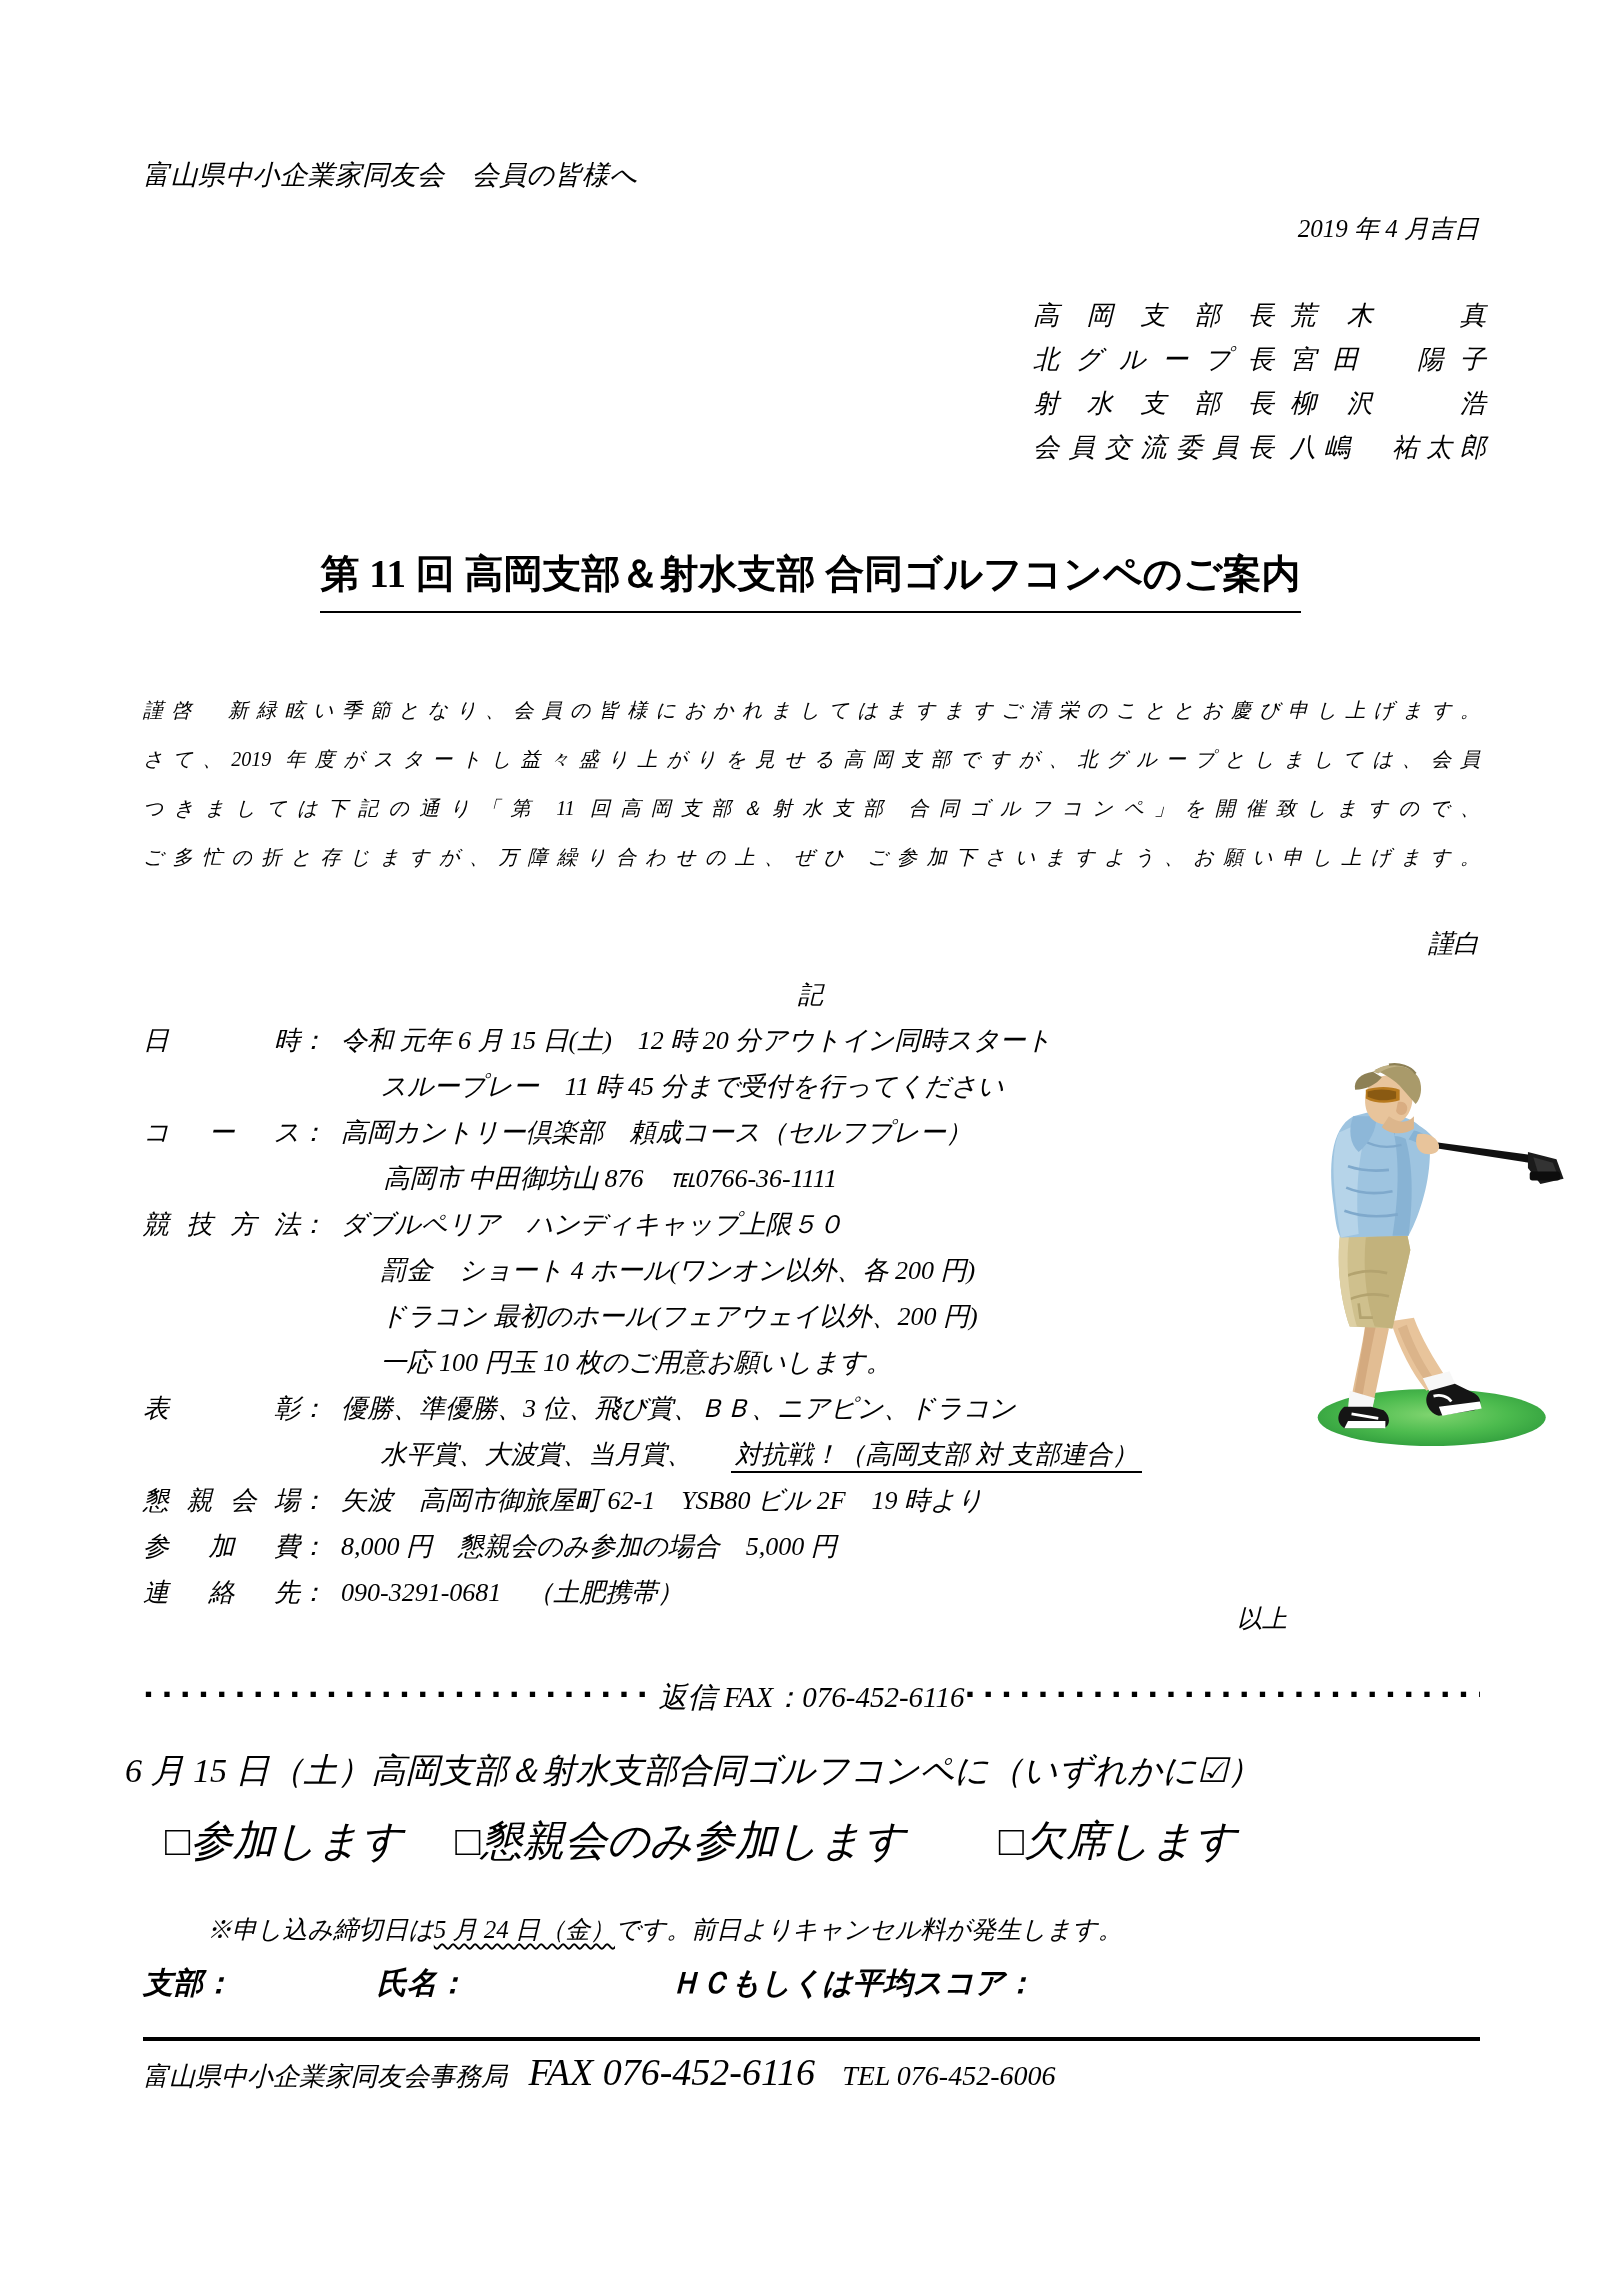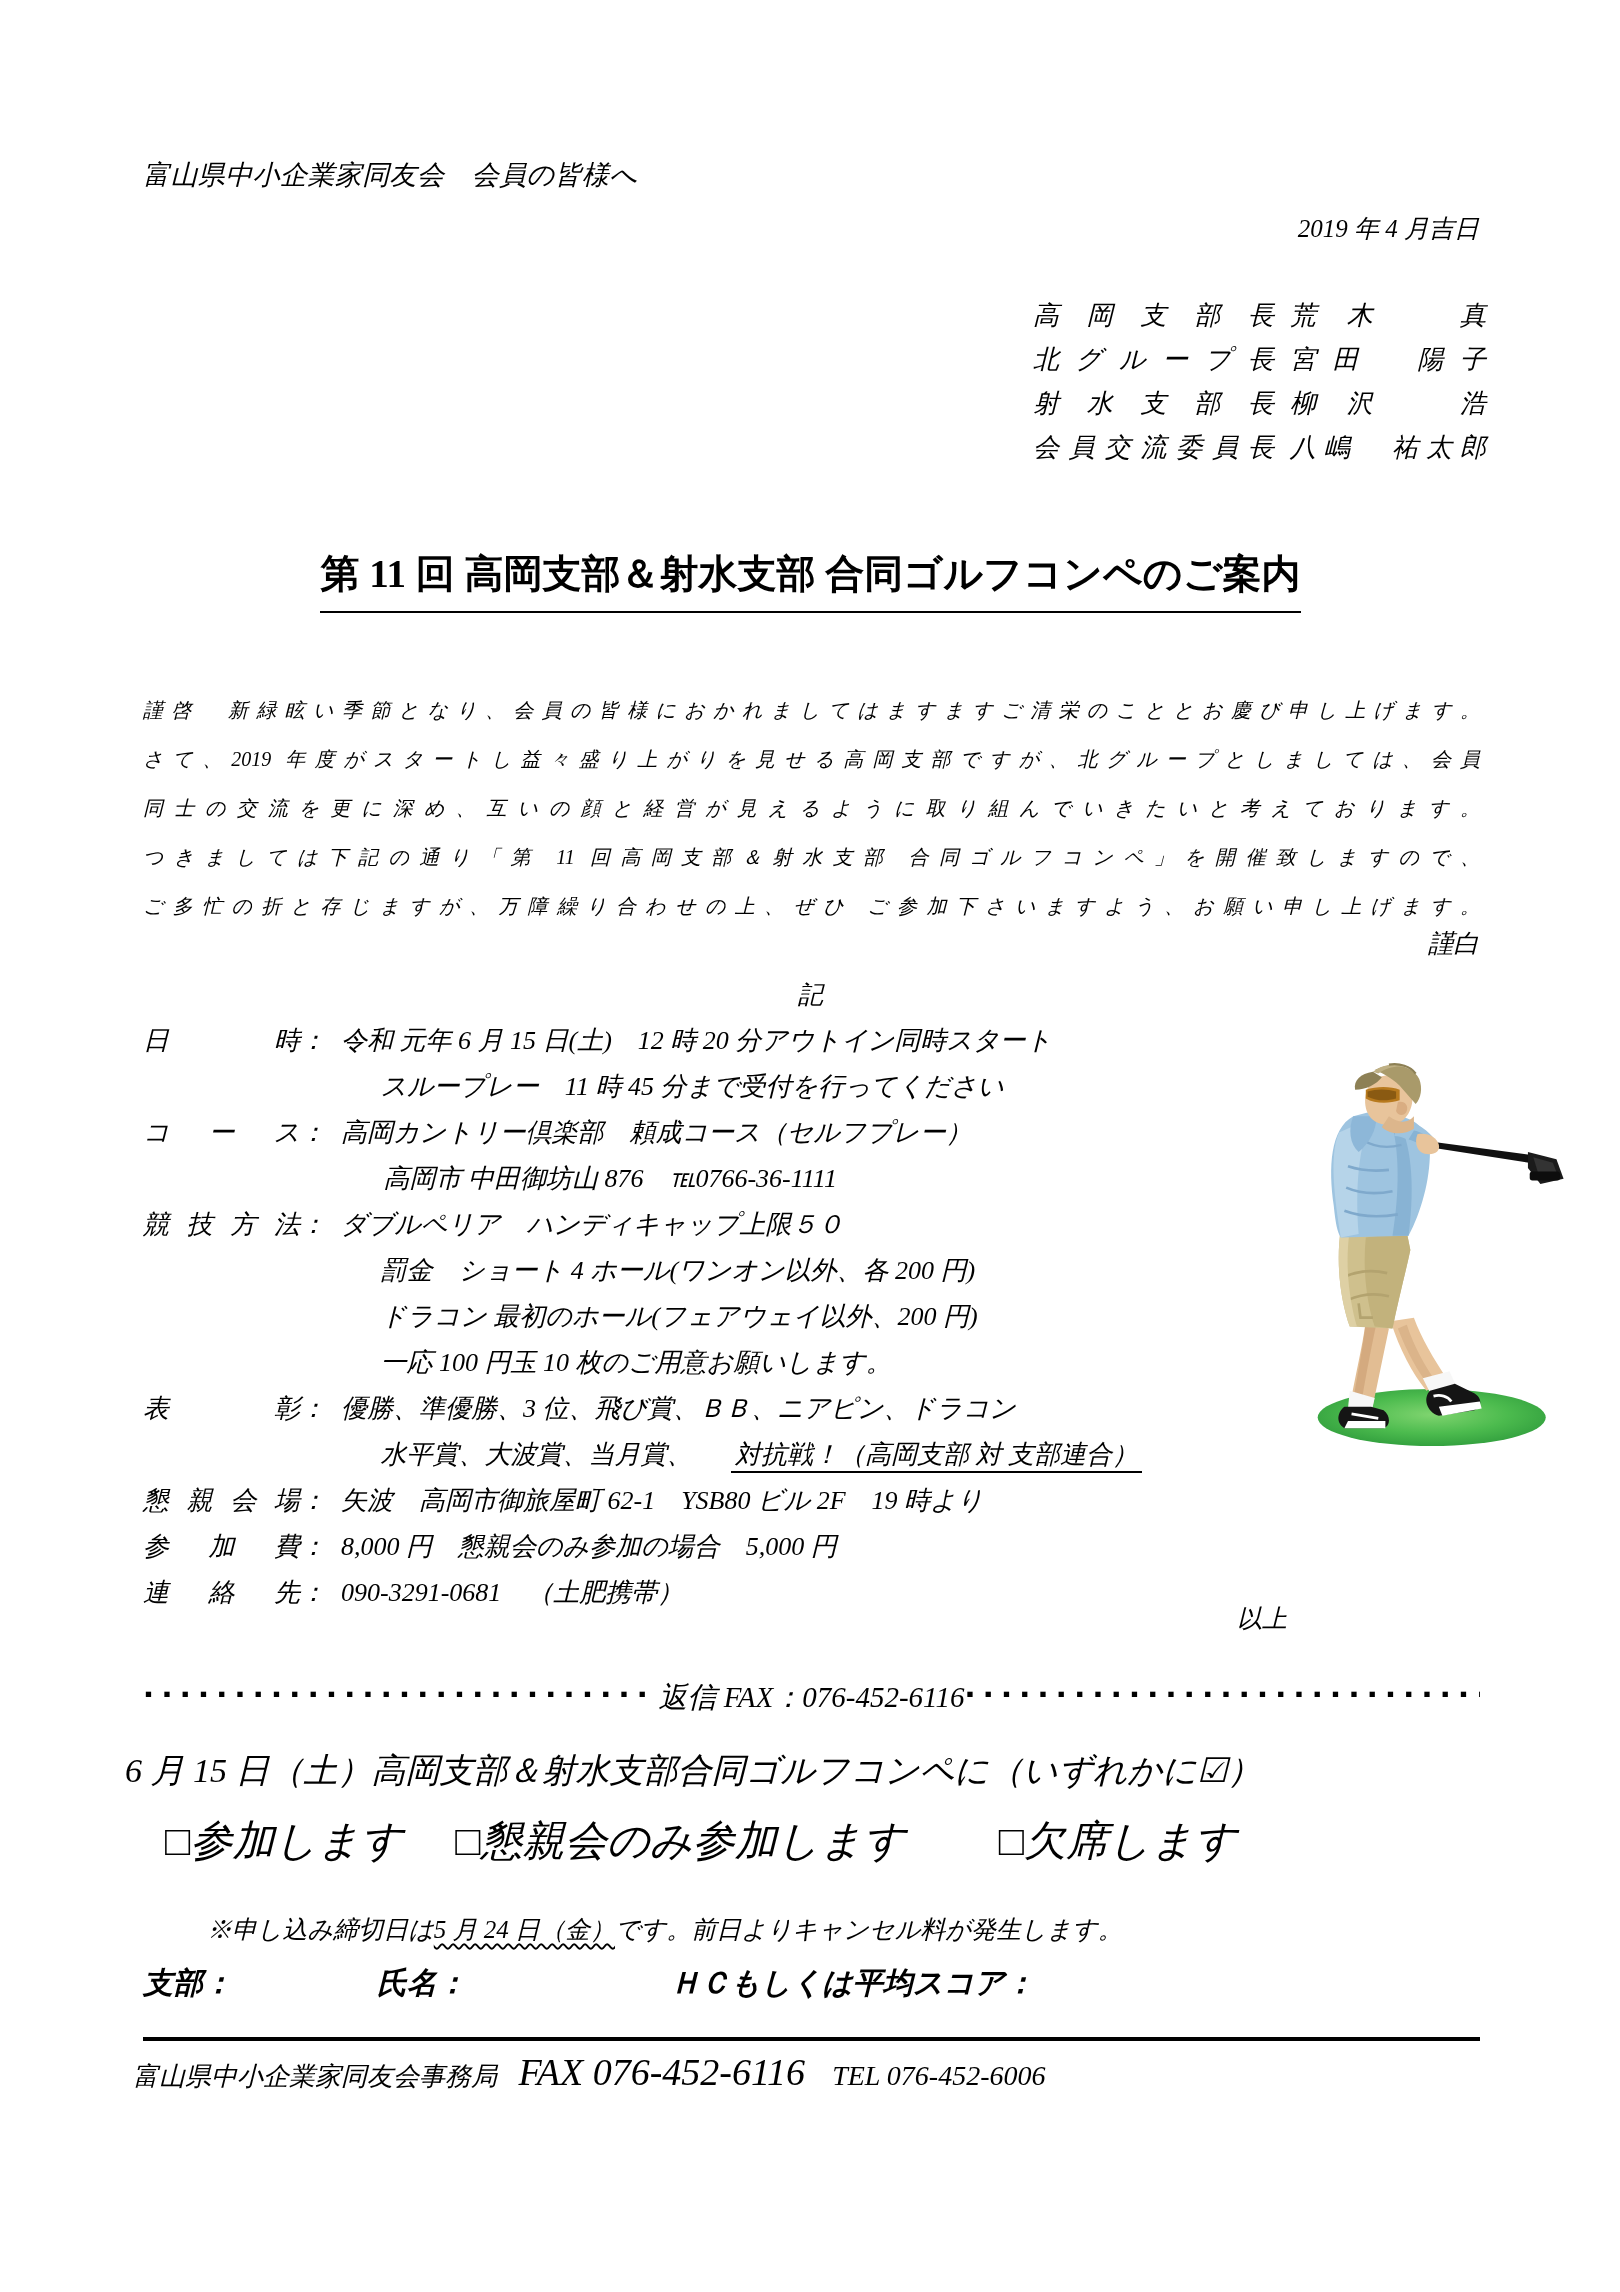--- a/index.html
+++ b/index.html
@@ -229,21 +229,21 @@
   
   #footer-rule {
     position: absolute;
     left: 143px; top: 2037px;
     width: 1337px;
     height: 3.6px;
     background: #000;
   }
   #footer {
     position: absolute;
-    left: 133px; top: 2050px;
+    left: 143px; top: 2050px;
     width: 1337px;
     white-space: nowrap;
     font-size: 26px;
   }
   #footer .org { font-size: 26px; }
   #footer .fax { font-size: 38px; padding-left: 21.4px; }
   #footer .tel { font-size: 28px; padding-left: 27px; }
 
   
   #golfer-illustration {
@@ -278,21 +278,20 @@
     </div>
   </div>
 
   <div id="doc-title">
     <span class="tt">第 11 回  高岡支部＆射水支部  合同ゴルフコンペのご案内</span>
   </div>
 
   <div id="body-para" class="serif">
     <span class="pline">謹啓　新緑眩い季節となり、会員の皆様におかれましてはますますご清栄のこととお慶び申し上げます。</span>
     <span class="pline">さて、2019 年度がスタートし益々盛り上がりを見せる高岡支部ですが、北グループとしましては、会員</span>
-    <span class="pline">同士の交流を更に深め、互いの顔と経営が見えるように取り組んでいきたいと考えております。</span>
     <span class="pline">つきましては下記の通り「第 11 回高岡支部＆射水支部  合同ゴルフコンペ」を開催致しますので、</span>
     <span class="pline last">ご多忙の折と存じますが、万障繰り合わせの上、ぜひ ご参加下さいますよう、お願い申し上げます。</span>
   </div>
   <div id="kinpaku" class="serif">謹白</div>
 
   <div id="ki-marker" class="serif">記</div>
 
   <div id="details" class="serif">
 
     <div class="drow">

